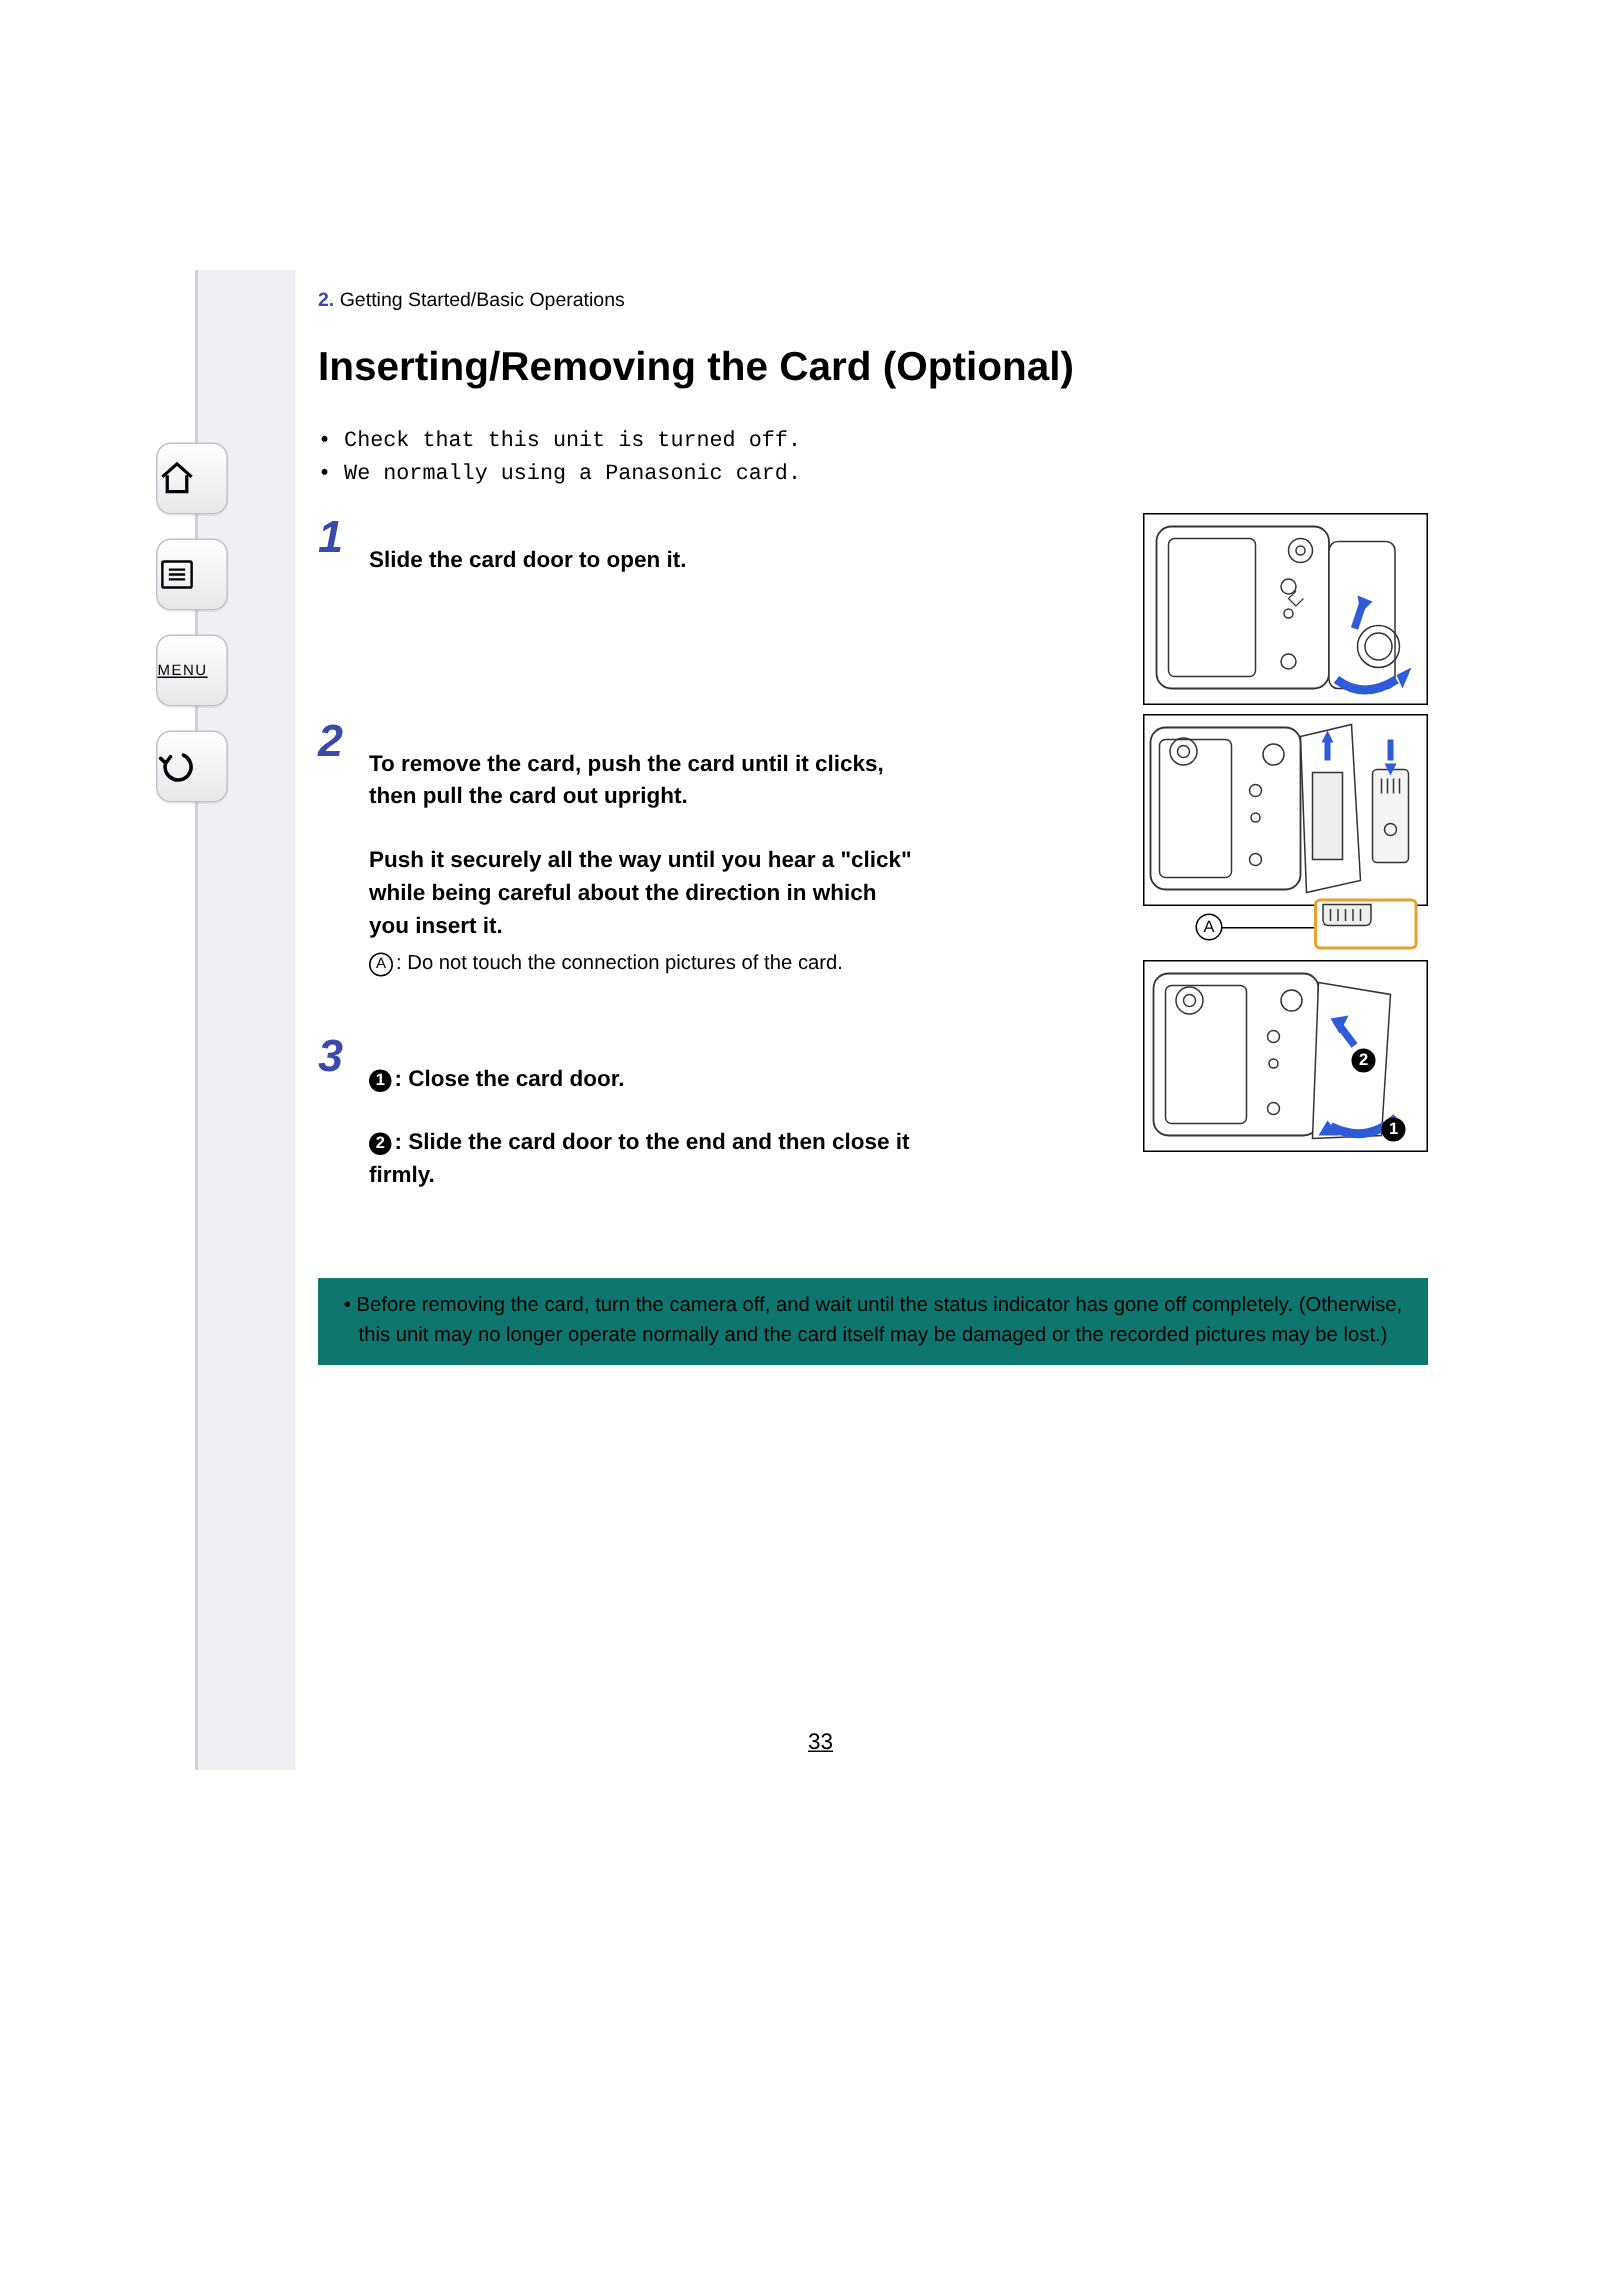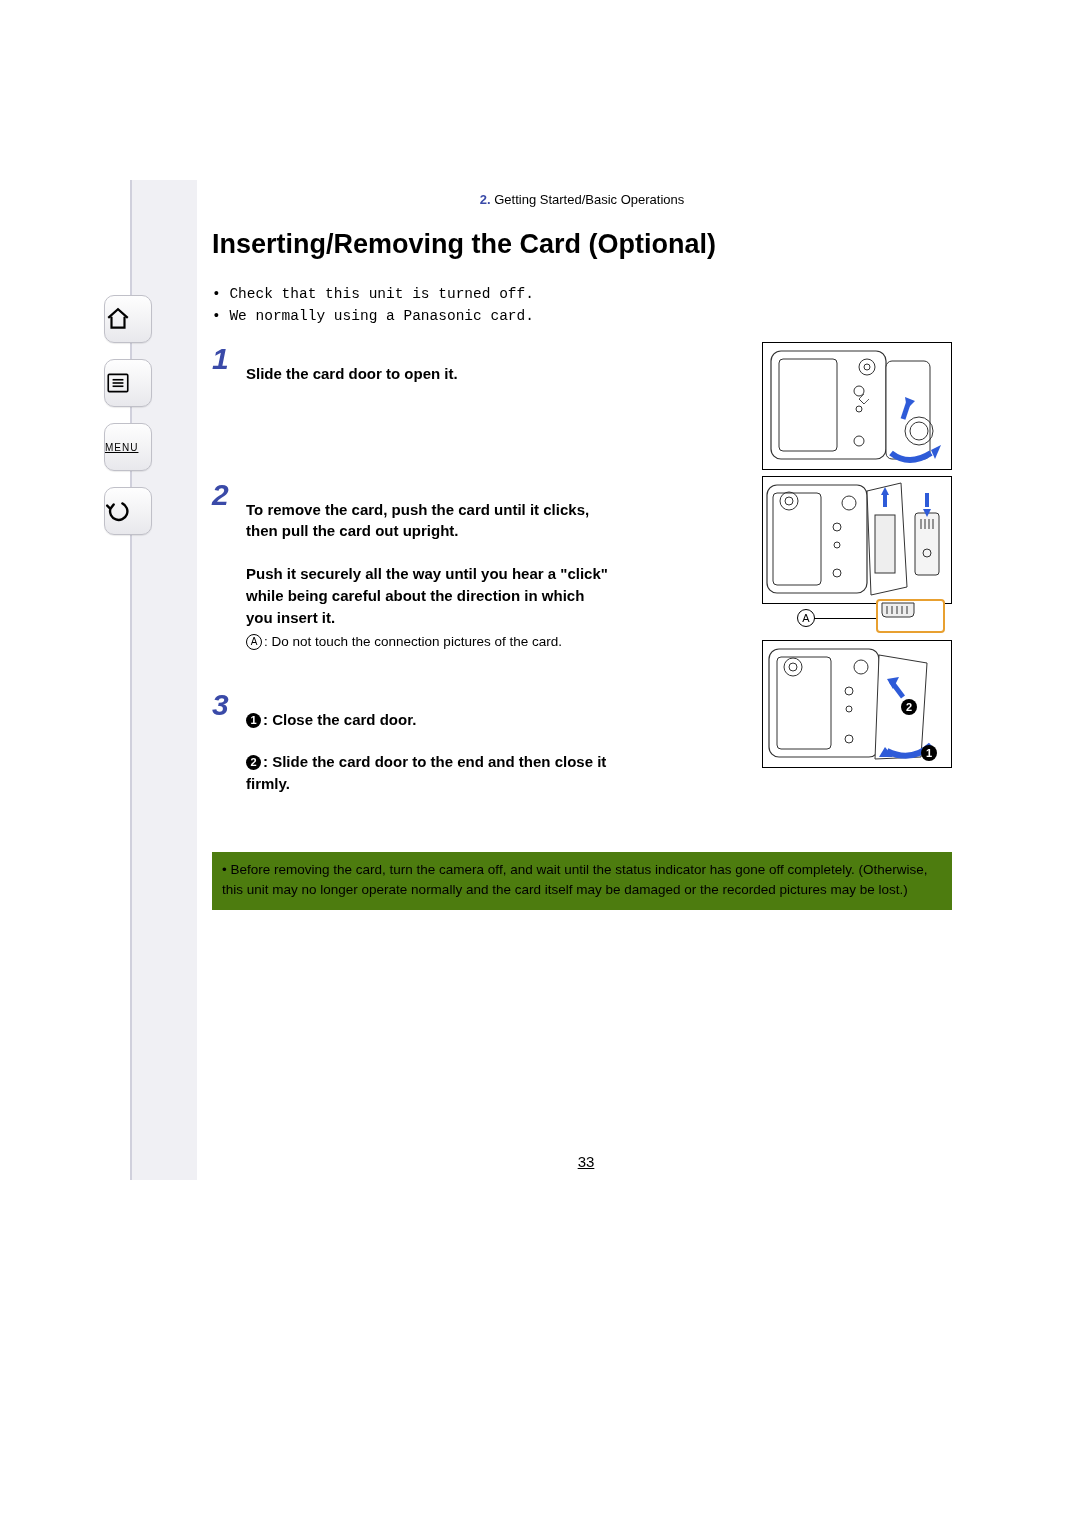--- a/index.html
+++ b/index.html
@@ -55,21 +55,20 @@
   .content {
     position: absolute;
     left: 80px;
     top: 0;
     width: 740px;
   }
   .breadcrumb {
     font-size: 13px;
     margin-top: 12px;
     margin-bottom: 22px;
-    text-align: center;
   }
   .breadcrumb .num { font-weight: bold; color: #3a4aa8; }
   h1.title {
     font-size: 27px;
     font-weight: bold;
     margin: 0 0 24px 0;
   }
   .intro-list {
     font-size: 14.5px;
     line-height: 1.5;
@@ -189,37 +188,37 @@
     height: 30px;
     border: 2px solid #e8a030;
     border-radius: 4px;
     background: #fff;
     display:flex;
     align-items:center;
     justify-content:center;
   }
   .illus2wrap { margin-bottom: 36px; position: relative; }
   .note-box {
-    background: #4d7c0f;
+    background: #0f766e;
     font-size: 13.5px;
     line-height: 1.5;
     padding: 8px 10px 10px 10px;
     margin-top: 40px;
     width: 720px;
+    text-align: center;
   }
   .note-box::before { content: "• "; }
   .page-num {
     position: absolute;
     left: 0;
     width: 830px;
     text-align: center;
     bottom: 10px;
     font-size: 15px;
     text-decoration: underline;
-    padding-left: 39px;
   }
   .ann-num {
     position:absolute;
     background:#000;
     color:#fff;
     border-radius:50%;
     width:16px;height:16px;
     font-size:11px;line-height:16px;text-align:center;font-weight:bold;
   }
 </style>

